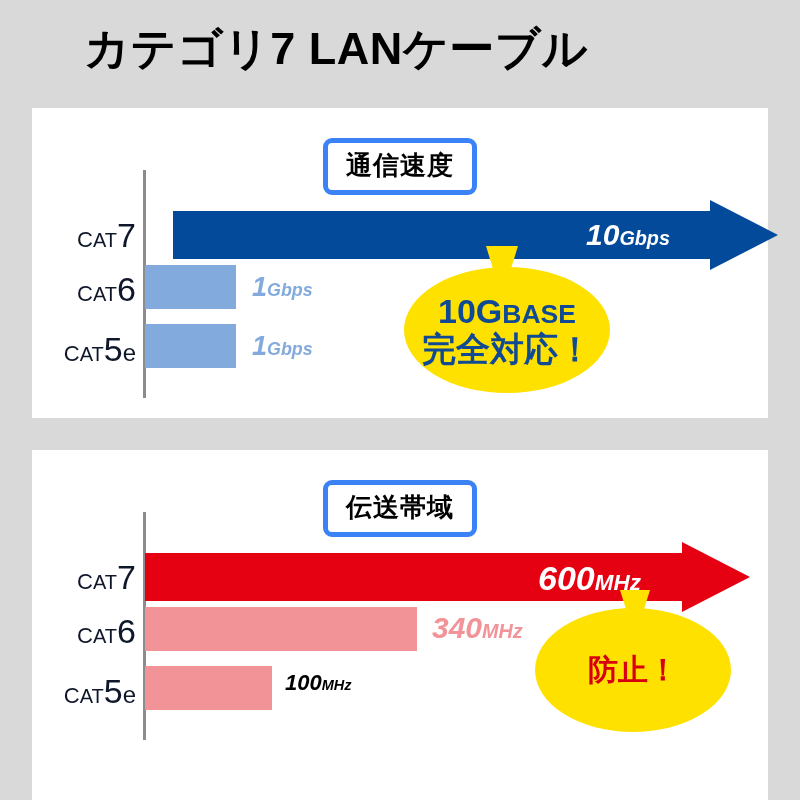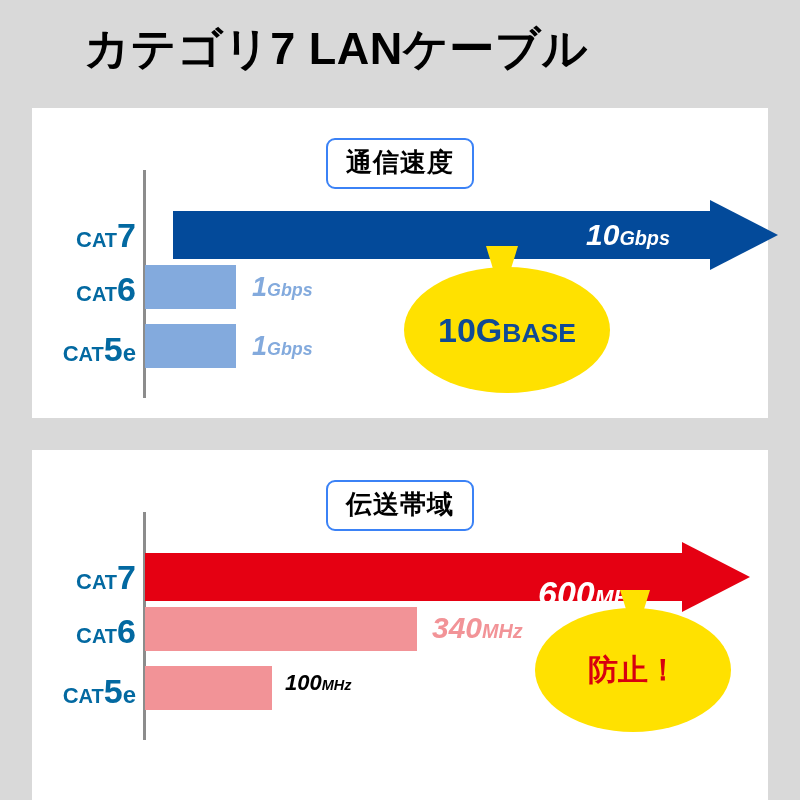--- a/index.html
+++ b/index.html
@@ -39,21 +39,21 @@
   }
   #panel-speed { top: 108px; height: 310px; }
   #panel-band  { top: 450px; height: 392px; }
 
   
   .section-pill {
     position: absolute;
     left: 50%;
     transform: translateX(-50%);
     top: 30px;
-    border: 2px solid #3b82f6;
+    border: 5px solid #3b82f6;
     border-radius: 9px;
     background: #ffffff;
     padding: 5px 18px 7px 18px;
     font-size: 26px;
     font-weight: bold;
     color: #000000;
     letter-spacing: 1px;
     white-space: nowrap;
     z-index: 6;
   }
@@ -65,22 +65,22 @@
     background: #8c8c8c;
   }
   #axis-speed { left: 111px; top: 62px; height: 228px; }
   #axis-band  { left: 111px; top: 62px; height: 228px; }
 
   
   .cat-label {
     position: absolute;
     right: 704px;           
     text-align: right;
-    color: #0369a1;
-    font-weight: bold;
+    color: #0f172a;
+    font-weight: normal;
     white-space: nowrap;
     line-height: 1;
   }
   .cat-label .cat-small {
     font-size: 22px;
     letter-spacing: 0px;
   }
   .cat-label .cat-num {
     font-size: 34px;
   }
@@ -189,36 +189,37 @@
     <span class="cat-small">C</span><span class="cat-small" style="font-size:20px;">AT</span><span class="cat-num">5</span><span class="cat-suffix">e</span>
   </div>
   <div class="bar" style="top:216px; width:91px; height:44px; background:#83aadd;"></div>
   <div class="bar-value" style="left:220px; top:225px; font-size:27px; color:#83aadd;">
     <span>1</span><span class="unit">Gbps</span>
   </div>
 
   <div class="bubble-tail" style="left:454px; top:138px; border-width:52px 16px 0 16px;"></div>
   <div class="bubble" style="left:372px; top:159px; width:206px; height:126px; font-size:34px; color:#104a94;">
     <div class="line1"><span>10G</span><span class="small">BASE</span></div>
+    <div class="line2">完全対応！</div>
   </div>
 </div>
 
 <div class="panel" id="panel-band">
 
   <div class="section-pill">伝送帯域</div>
 
   <div class="axis-line" id="axis-band"></div>
 
   <div class="cat-label" style="top:110px; right:auto; left:26px; width:78px;">
     <span class="cat-small">C</span><span class="cat-small" style="font-size:20px;">AT</span><span class="cat-num">7</span>
   </div>
   <div class="bar-arrow" style="top:103px; width:605px; height:48px;">
     <div class="arrow-body" style="width:537px; background:#e50012;"></div>
     <div class="arrow-head" style="left:537px; border-width:35px 0 35px 68px; border-left-color:#e50012;"></div>
-    <div class="bar-value" style="left:393px; top:23px; font-size:34px; color:#ffffff;">
+    <div class="bar-value" style="left:393px; top:8px; font-size:34px; color:#ffffff;">
       <span>600</span><span class="unit">MHz</span>
     </div>
   </div>
 
   <div class="cat-label" style="top:164px; right:auto; left:26px; width:78px;">
     <span class="cat-small">C</span><span class="cat-small" style="font-size:20px;">AT</span><span class="cat-num">6</span>
   </div>
   <div class="bar" style="top:157px; width:272px; height:44px; background:#f29397;"></div>
   <div class="bar-value" style="left:400px; top:163px; font-size:30px; color:#f29397;">
     <span>340</span><span class="unit">MHz</span>

